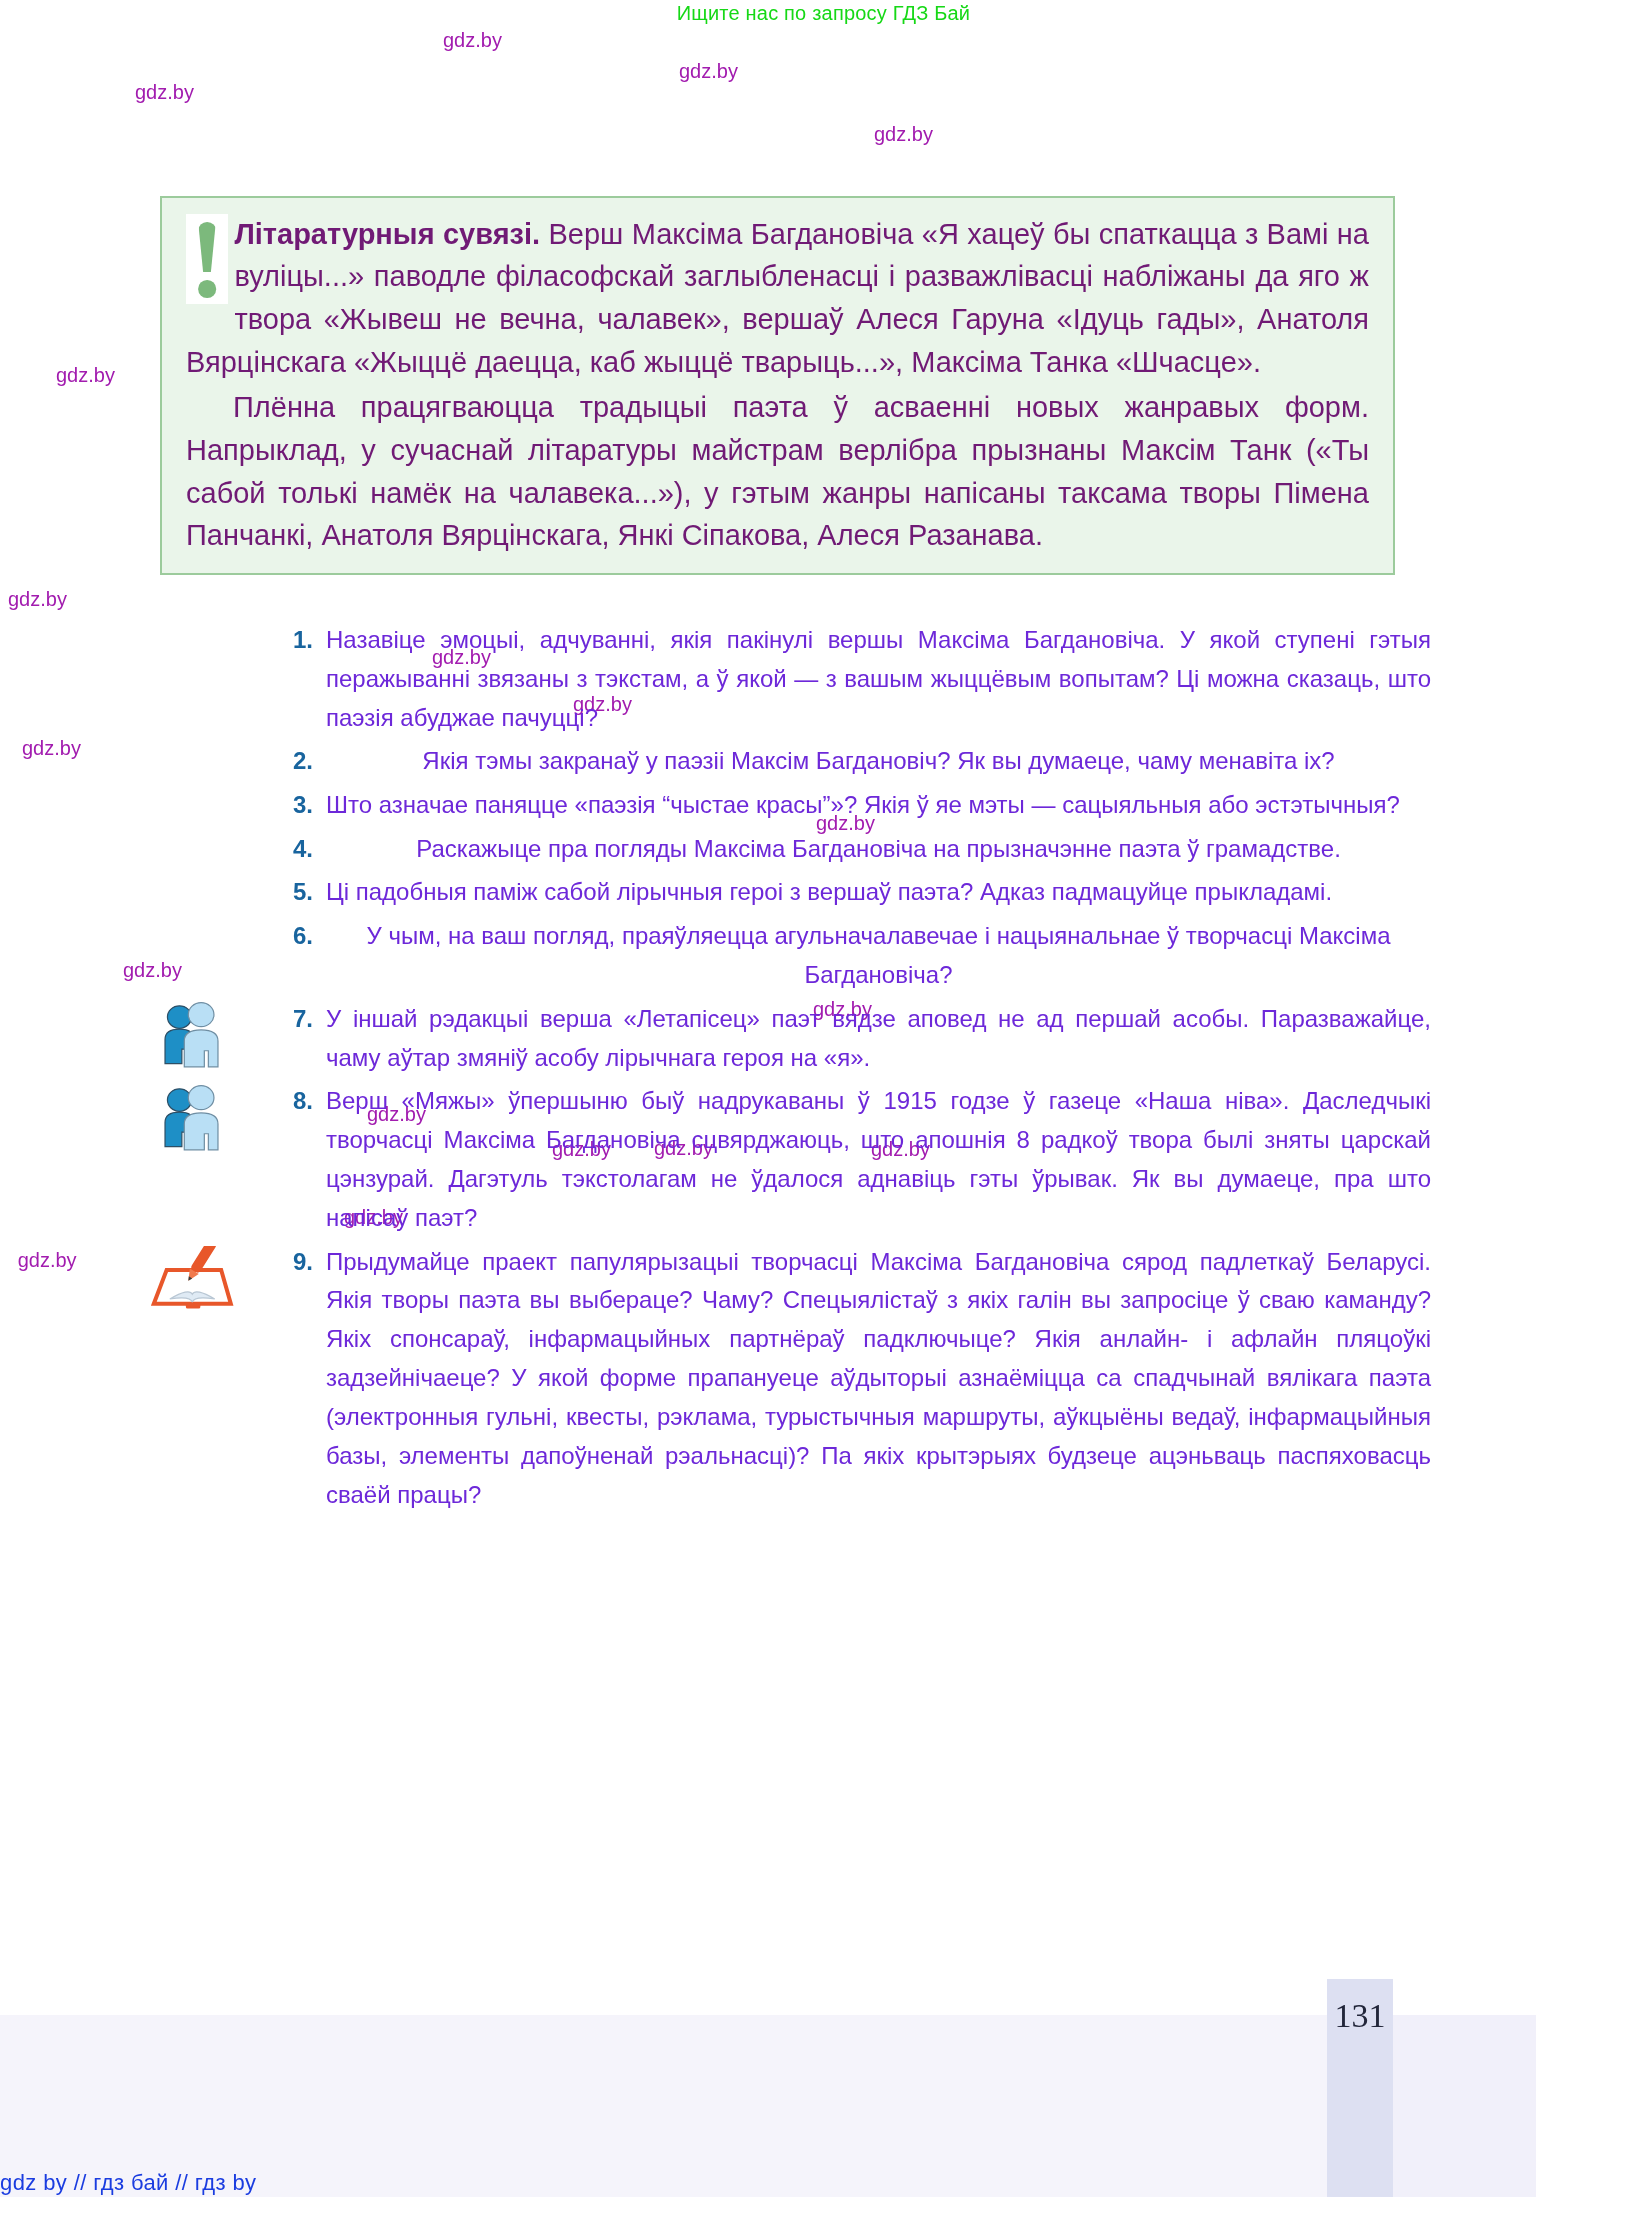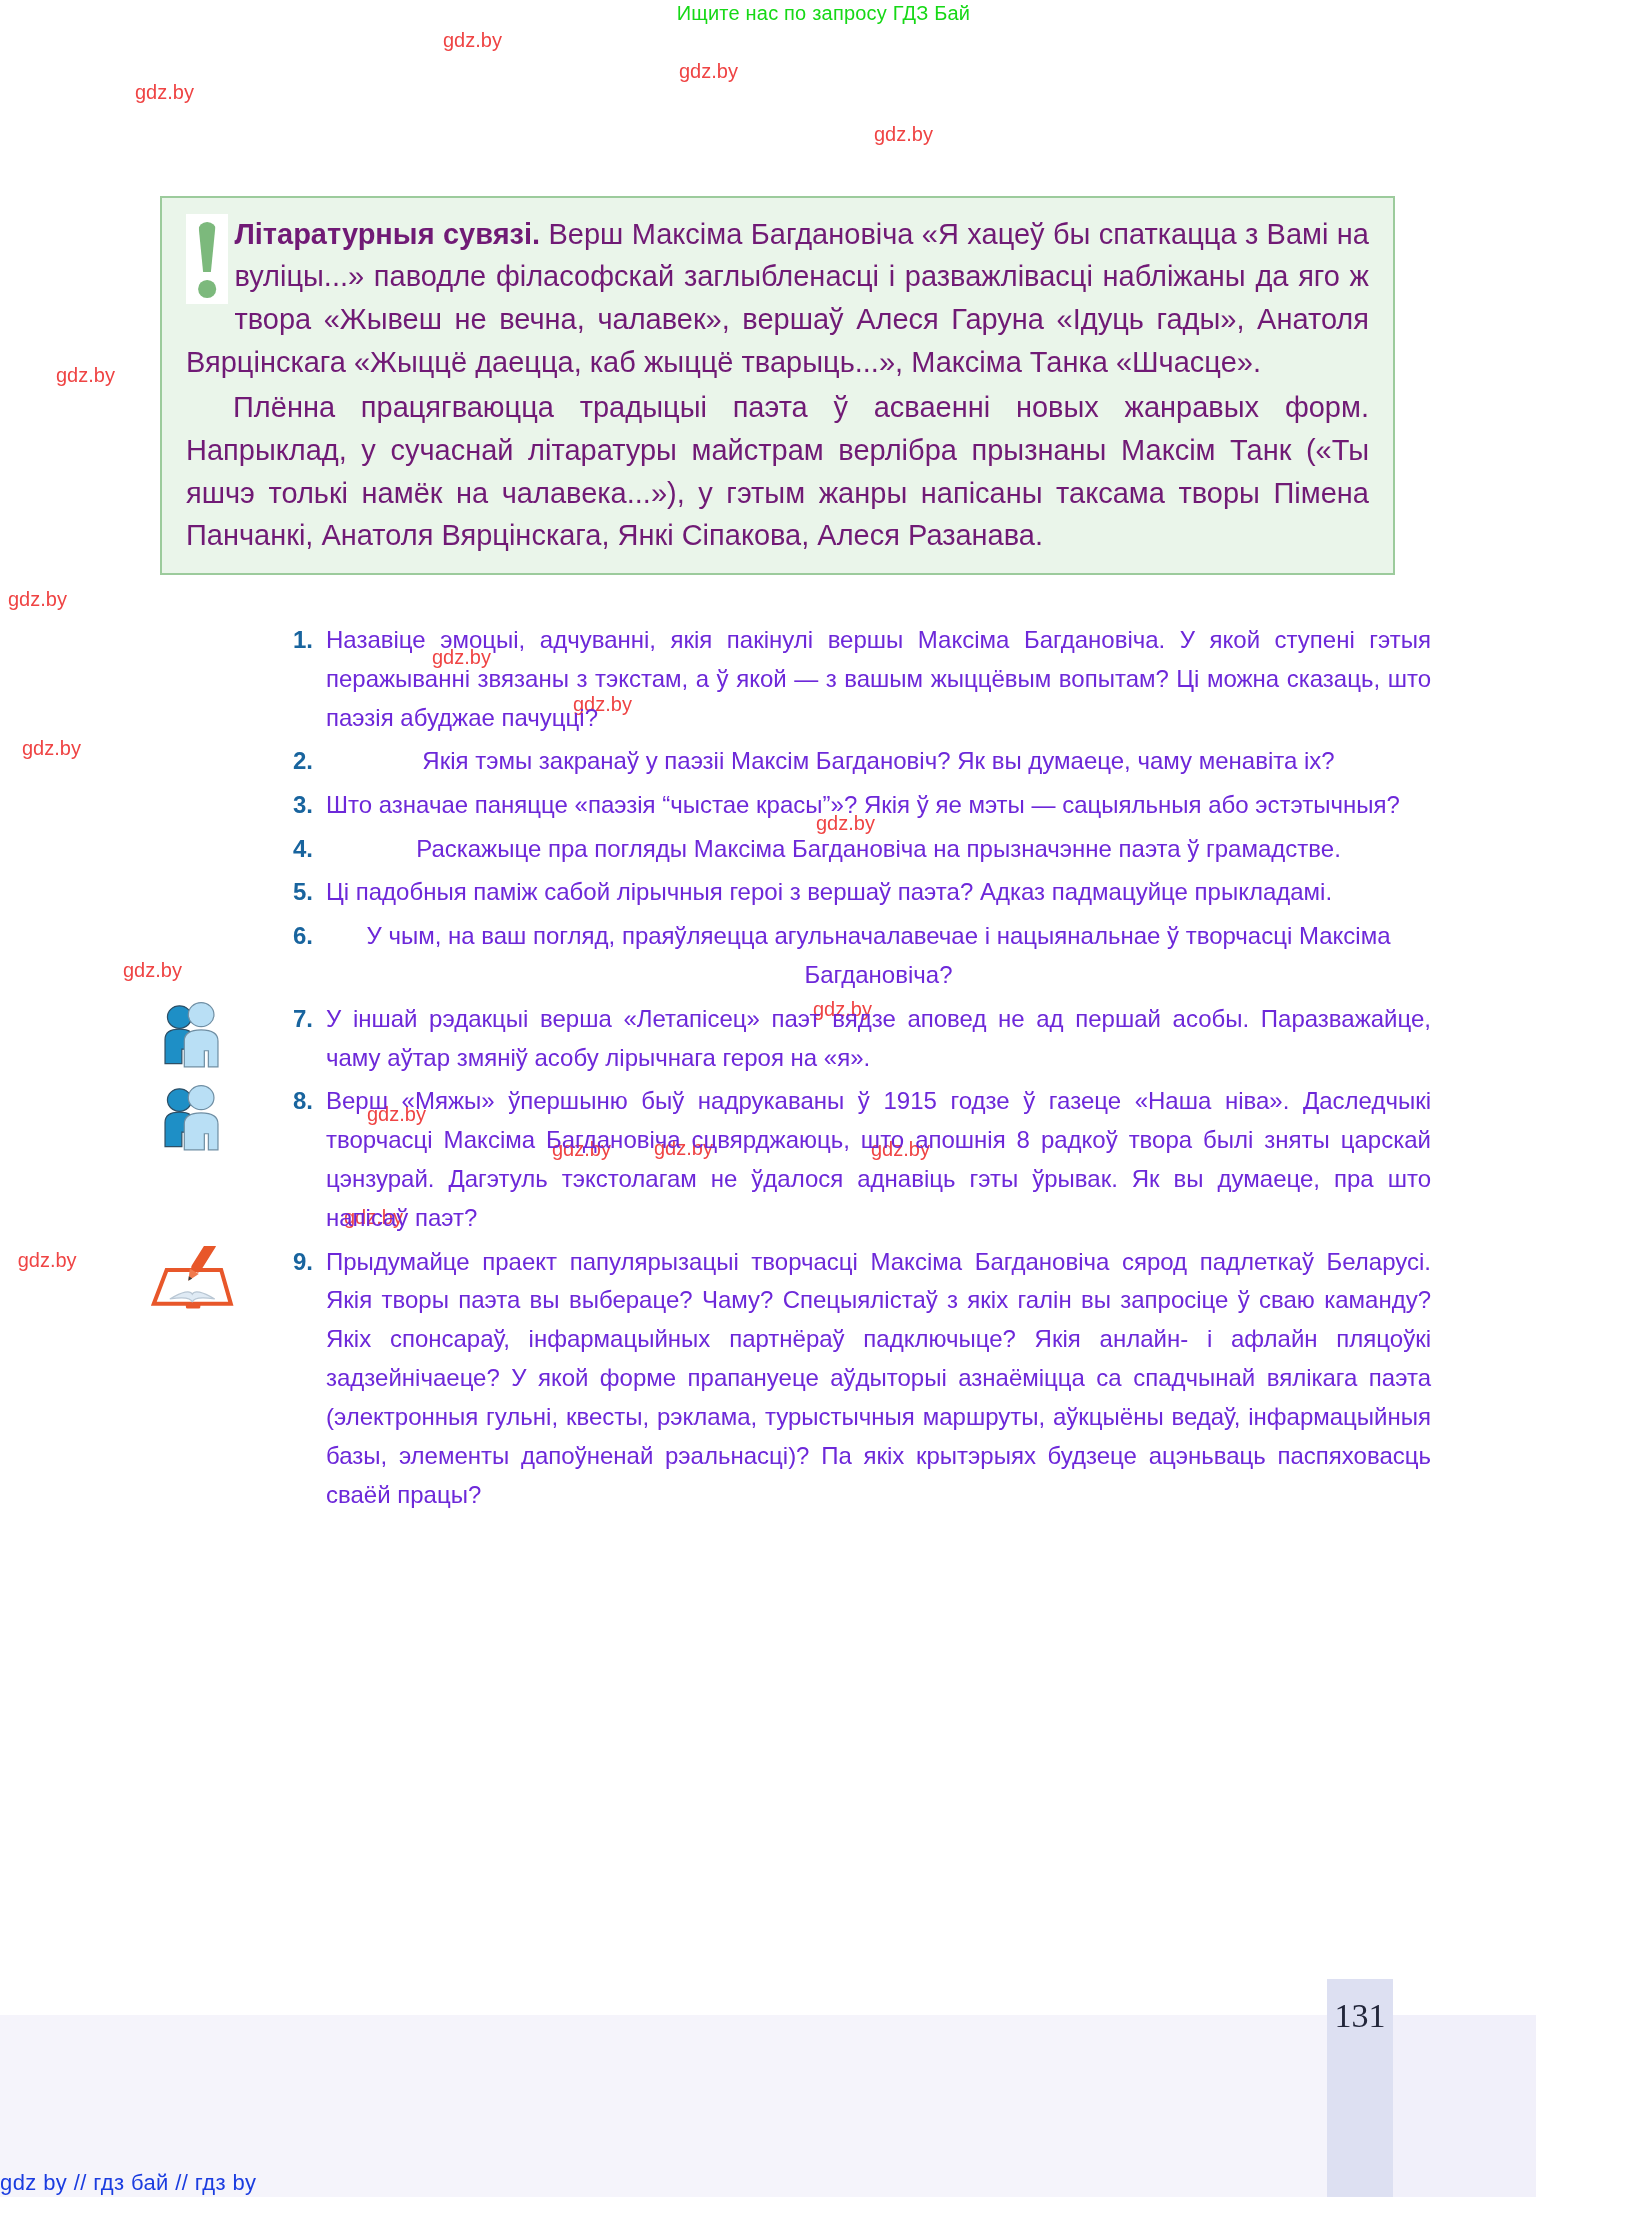--- a/index.html
+++ b/index.html
@@ -27,21 +27,21 @@
     text-align: center;
     color: #16d816;
     font-size: 20px;
     font-family: "Liberation Sans", sans-serif;
     letter-spacing: 0.2px;
   }
 
   
   .wm {
     position: absolute;
-    color: #ef4444;
+    color: #a21caf;
     font-family: "Liberation Sans", sans-serif;
     font-size: 20px;
     white-space: nowrap;
     pointer-events: none;
   }
 
   
   .notice-box {
     position: absolute;
     left: 160px;
@@ -219,21 +219,21 @@
       <div class="wm" style="left: 654px; top: 1137px;">gdz.by</div>
     </div>
 
   <div class="notice-box">
     <div class="notice-inner">
       <span class="excl-icon">
         <span class="bar"></span>
           <span class="dot"></span>
       </span>
       <span class="notice-lead">Літаратурныя сувязі.</span><span> Верш Максіма Багдановіча «Я хацеў бы спаткацца з Вамі на вуліцы...» паводле філасофскай заглыбленасці і разважлівасці набліжаны да яго ж твора «Жывеш не вечна, чалавек», вершаў Алеся Гаруна «Ідуць гады», Анатоля Вярцінскага «Жыццё даецца, каб жыццё тварыць...», Максіма Танка «Шчасце».</span>
-      <div class="notice-para2">Плённа працягваюцца традыцыі паэта ў асваенні новых жанравых форм. Напрыклад, у сучаснай літаратуры майстрам верлібра прызнаны Максім Танк («Ты яшчэ толькі намёк на чалавека...»), у гэтым жанры напісаны таксама творы Пімена Панчанкі, Анатоля Вярцінскага, Янкі Сіпакова, Алеся Разанава.</div>
+      <div class="notice-para2">Плённа працягваюцца традыцыі паэта ў асваенні новых жанравых форм. Напрыклад, у сучаснай літаратуры майстрам верлібра прызнаны Максім Танк («Ты сабой толькі намёк на чалавека...»), у гэтым жанры напісаны таксама творы Пімена Панчанкі, Анатоля Вярцінскага, Янкі Сіпакова, Алеся Разанава.</div>
     </div>
   </div>
 
   <div class="qlist" id="qlist">
       <div class="qitem">
         <div class="qnum">1.</div>
         <div class="qtext">Назавіце эмоцыі, адчуванні, якія пакінулі вершы Максіма Багдановіча. У якой ступені гэтыя перажыванні звязаны з тэкстам, а ў якой — з вашым жыццёвым вопытам? Ці можна сказаць, што паэзія абуджае пачуцці?</div>
       </div>
       <div class="qitem">
         <div class="qnum">2.</div>

